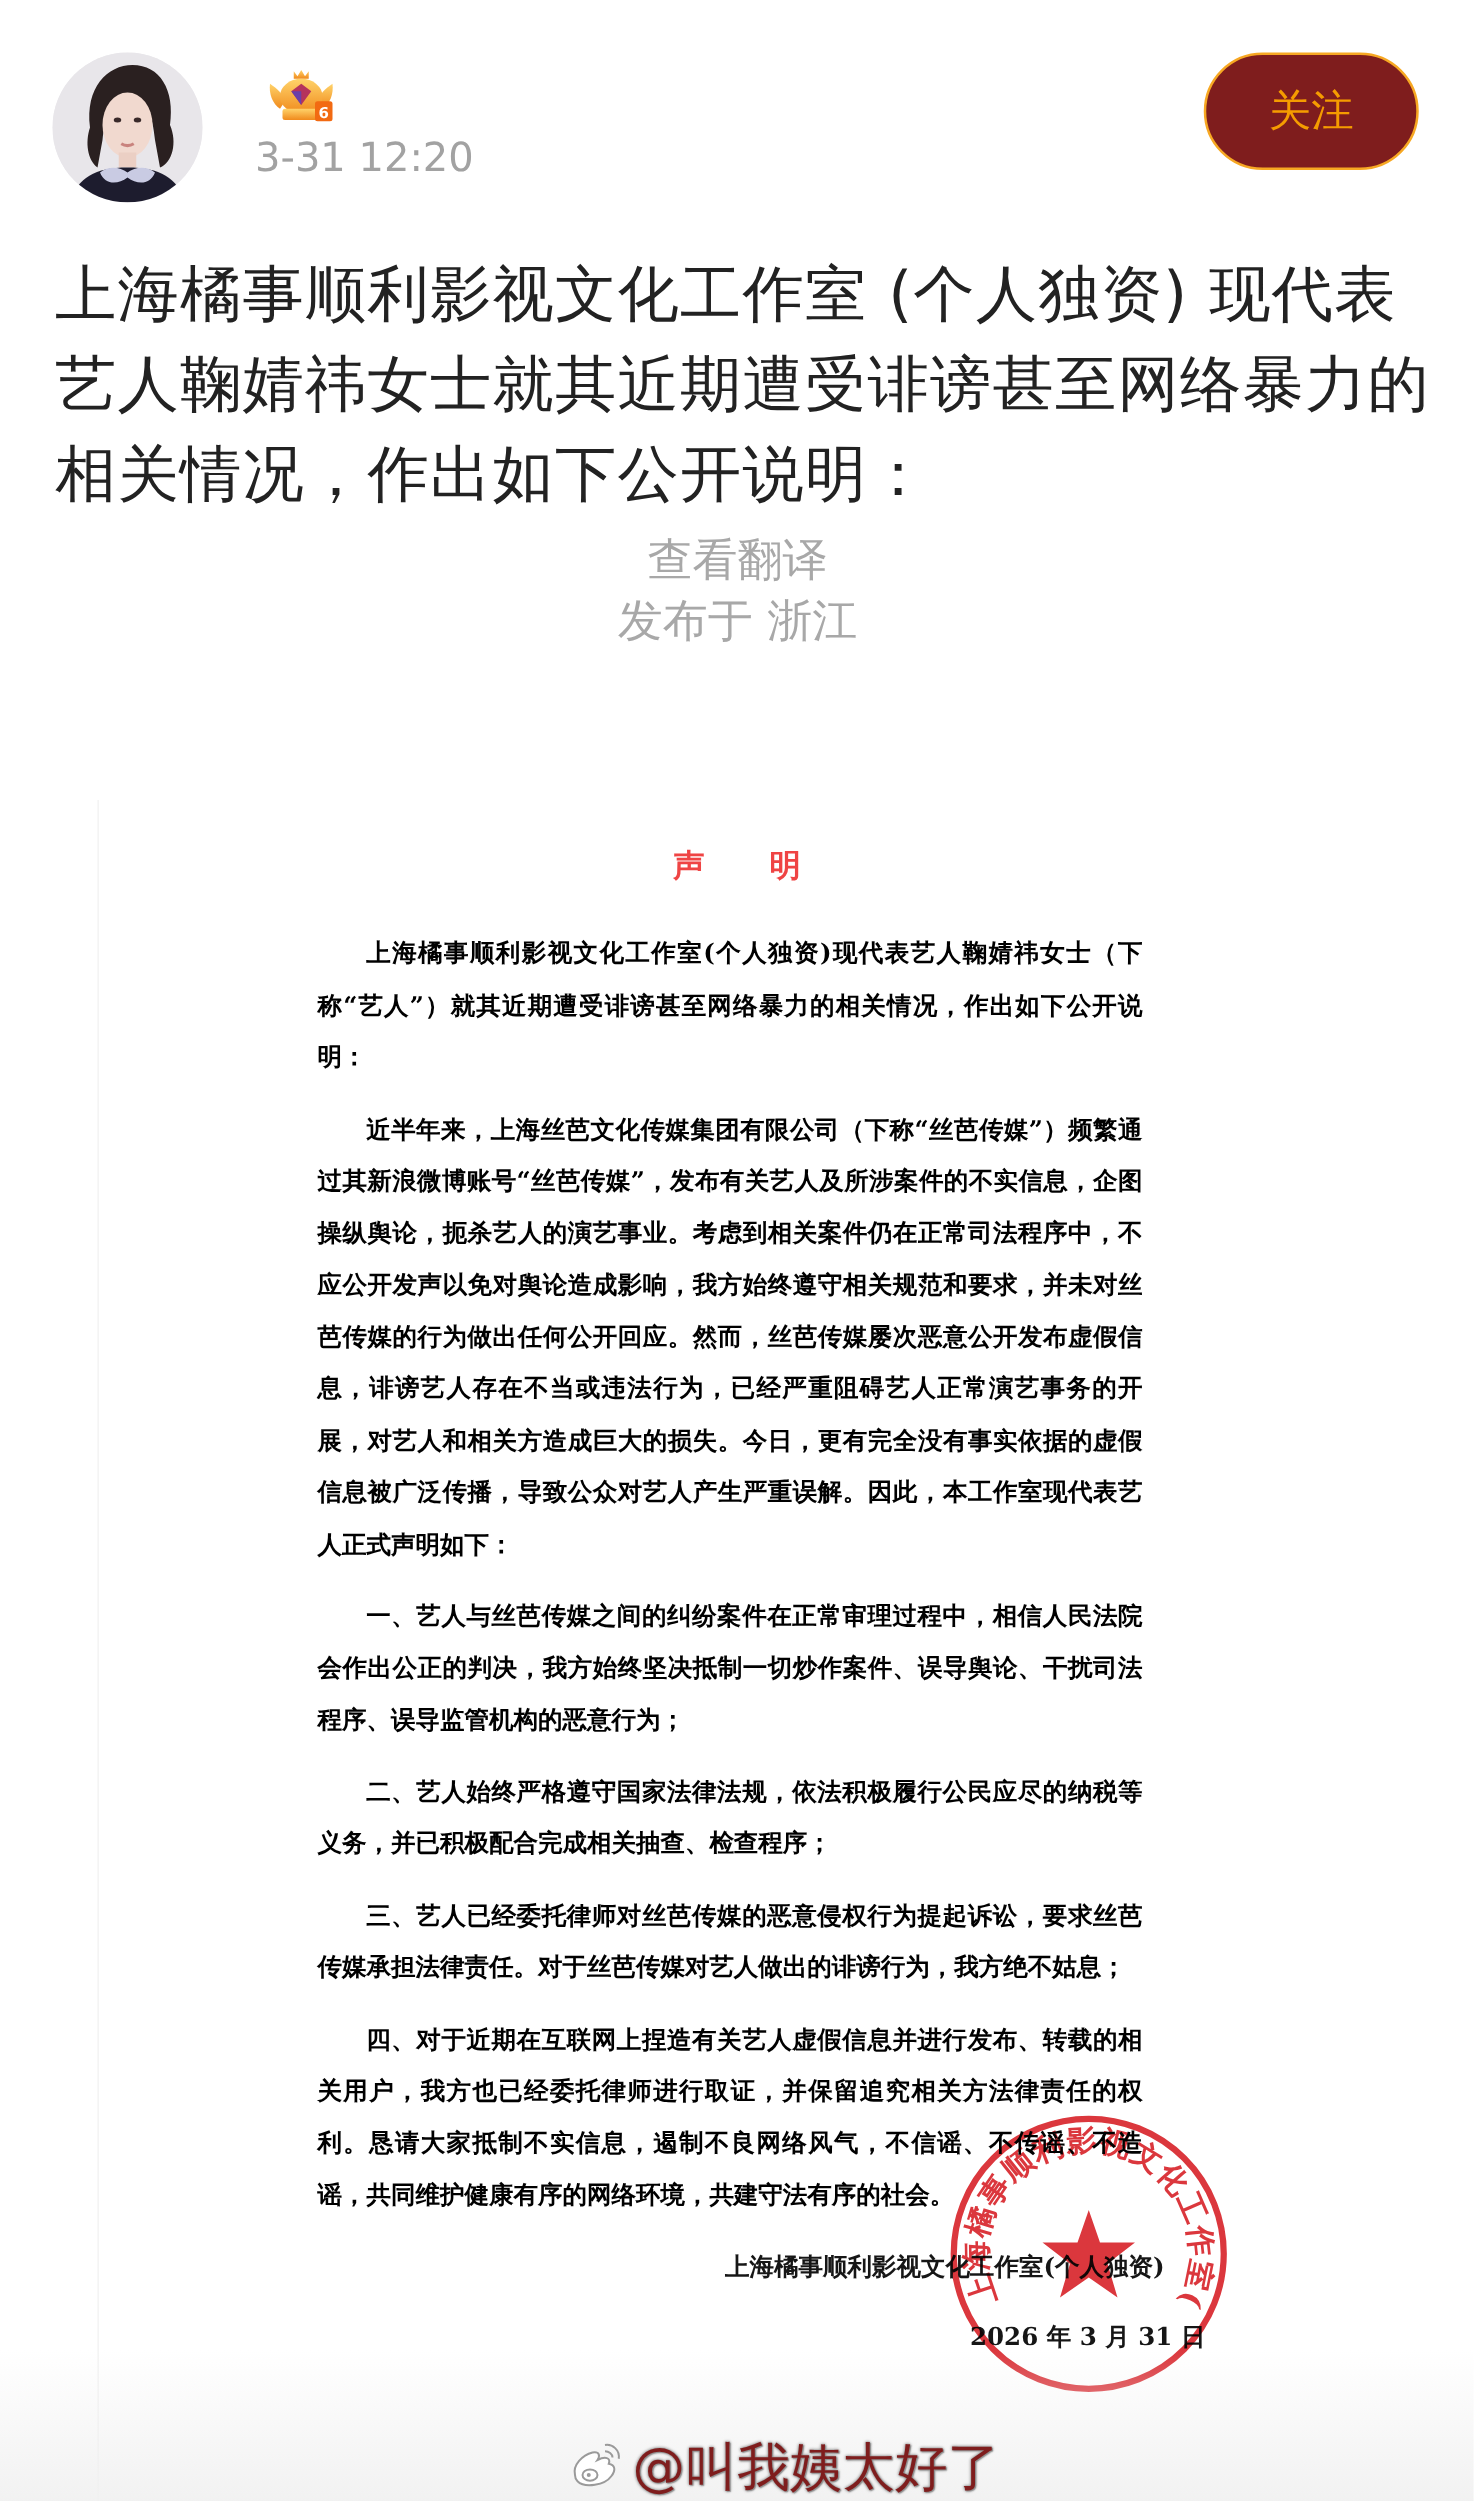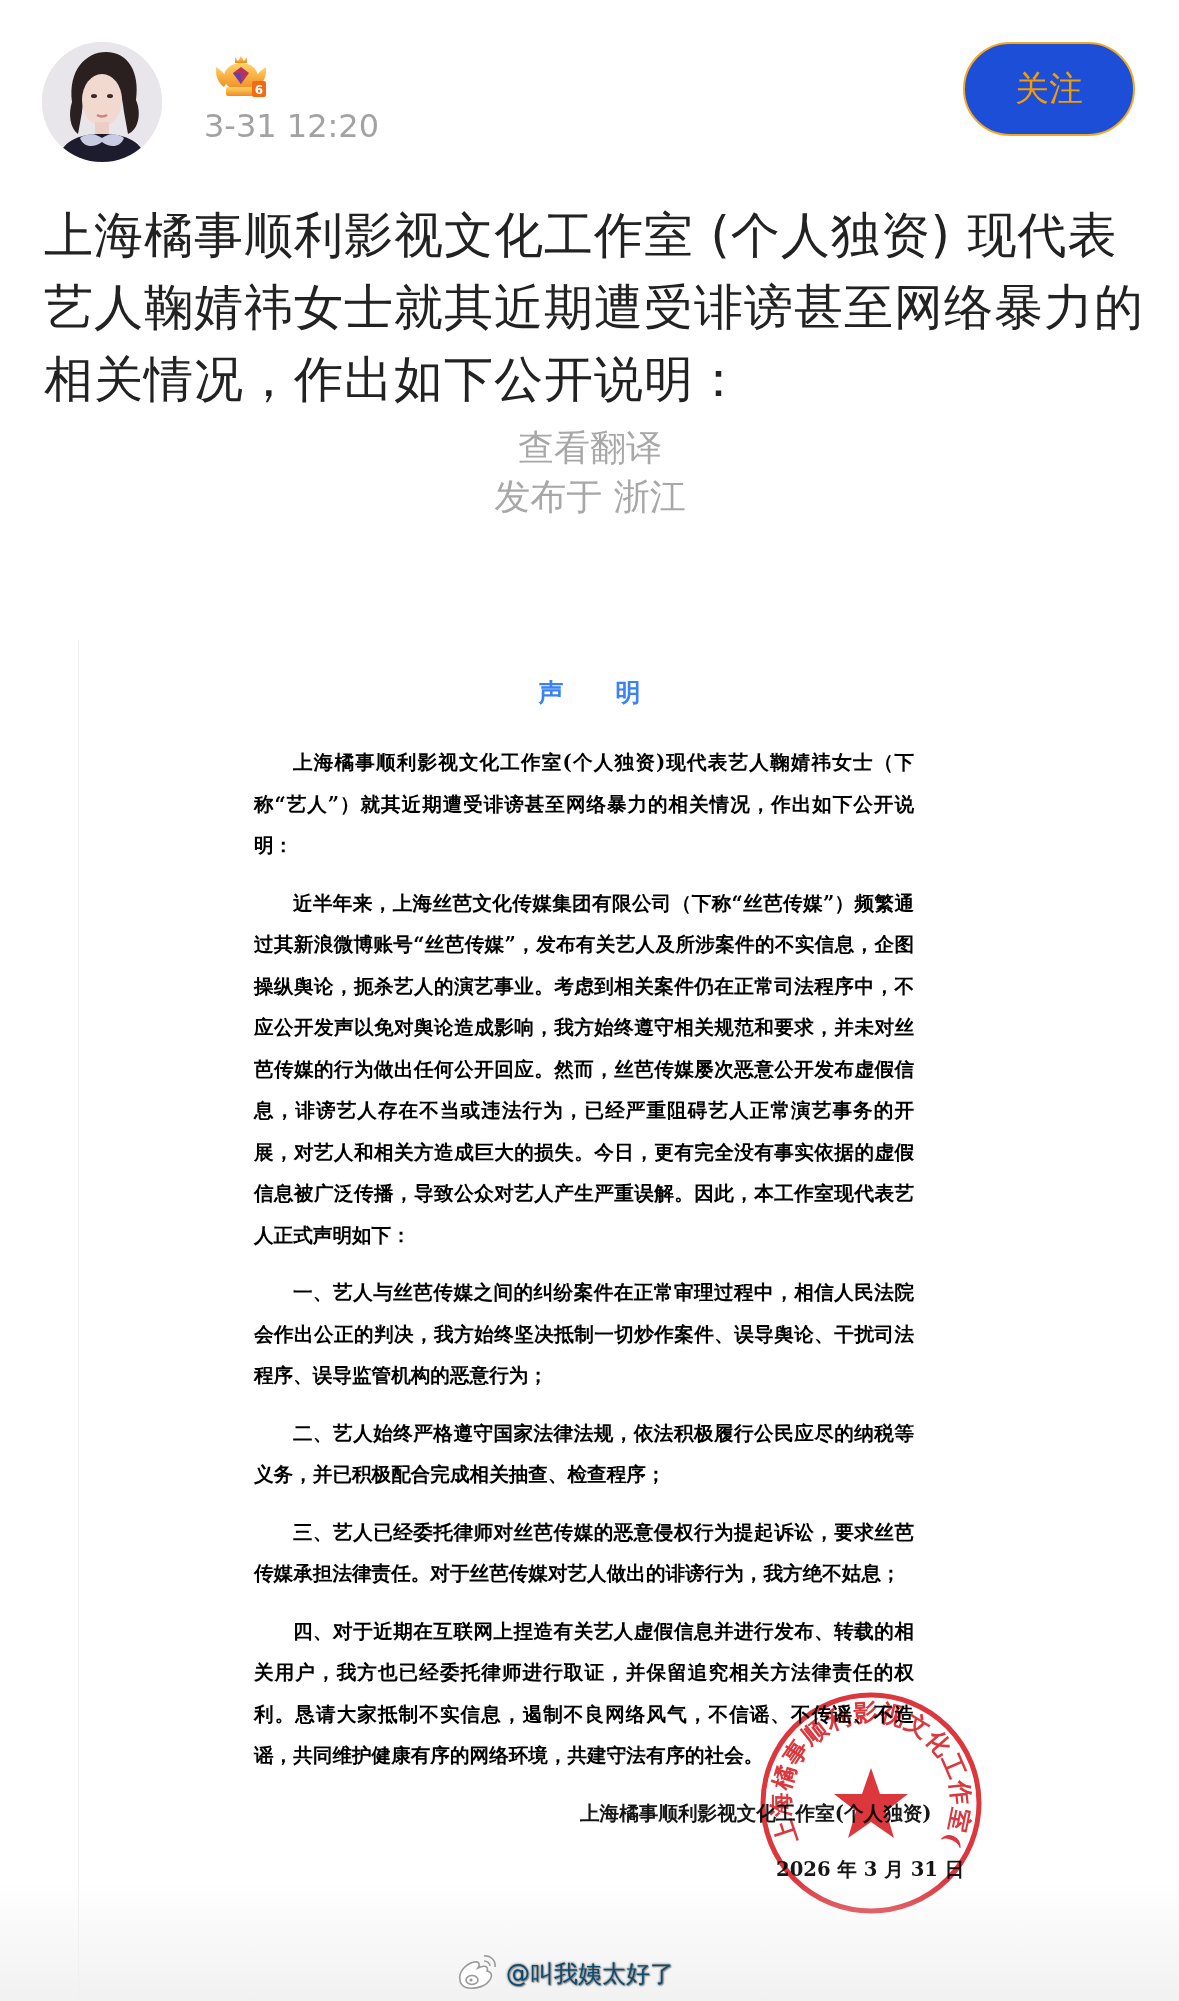--- a/index.html
+++ b/index.html
@@ -59,21 +59,21 @@
   }
   .follow-button {
     position: absolute;
     left: 963px;
     top: 42px;
     width: 172px;
     height: 94px;
     box-sizing: border-box;
     border: 2px solid #f7a823;
     border-radius: 47px;
-    background: #1d4ed8;
+    background: #7f1d1d;
     color: #f59c00;
     font-size: 34px;
     display: flex;
     align-items: center;
     justify-content: center;
     cursor: pointer;
   }
   
   .post-text {
     position: absolute;
@@ -121,21 +121,21 @@
   }
   .doc-title {
     position: absolute;
     left: 0;
     top: 676px;
     width: 1179px;
     text-align: center;
     font-family: "DejaVu Serif", "Liberation Serif", serif;
     font-weight: bold;
     font-size: 25px;
-    color: #3b82f6;
+    color: #ef4444;
     letter-spacing: 52px;
     text-indent: 52px;
   }
   .doc-body {
     position: absolute;
     left: 254px;
     top: 742px;
     width: 660px;
     font-family: "DejaVu Serif", "Liberation Serif", serif;
     font-weight: bold;
@@ -185,22 +185,22 @@
   .watermark {
     position: absolute;
     left: 456px;
     top: 1952px;
     height: 44px;
     display: flex;
     align-items: center;
   }
   .watermark-text {
     margin-left: 6px;
-    font-size: 24px;
-    color: #0c4a6e;
+    font-size: 42px;
+    color: #7f1d1d;
     text-shadow: 0 0 2px #8a8a8a, 0 0 3px #9a9a9a, 1px 1px 1px #888;
     white-space: nowrap;
   }
 </style>
 </head>
 <body>
 
 <div class="avatar">
   <svg width="120" height="120" viewBox="0 0 120 120">
     <rect width="120" height="120" fill="#e8e6ea"></rect>

